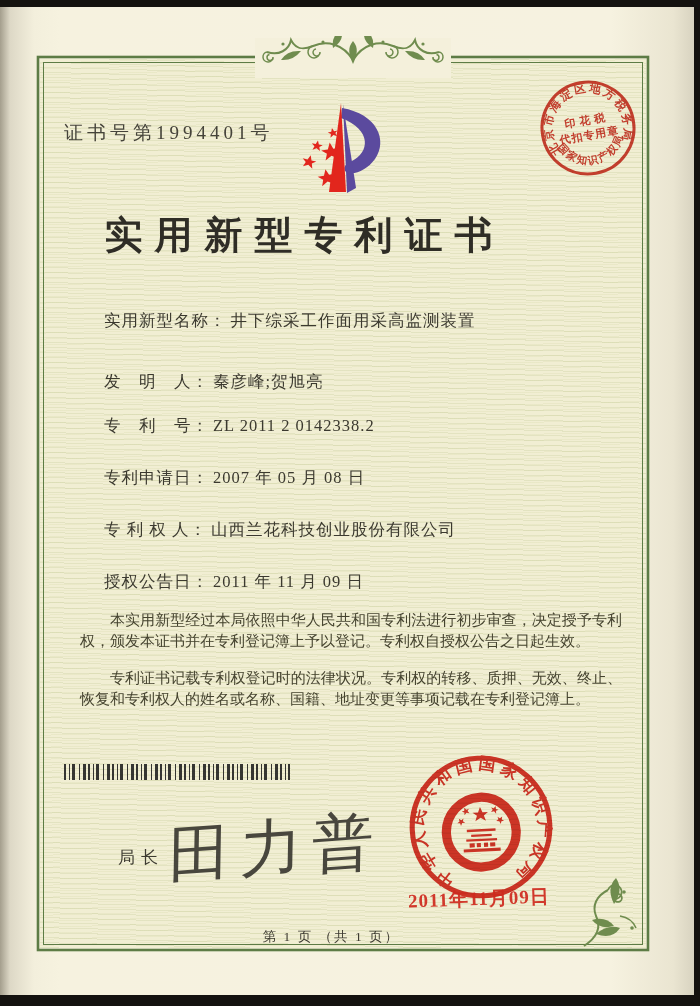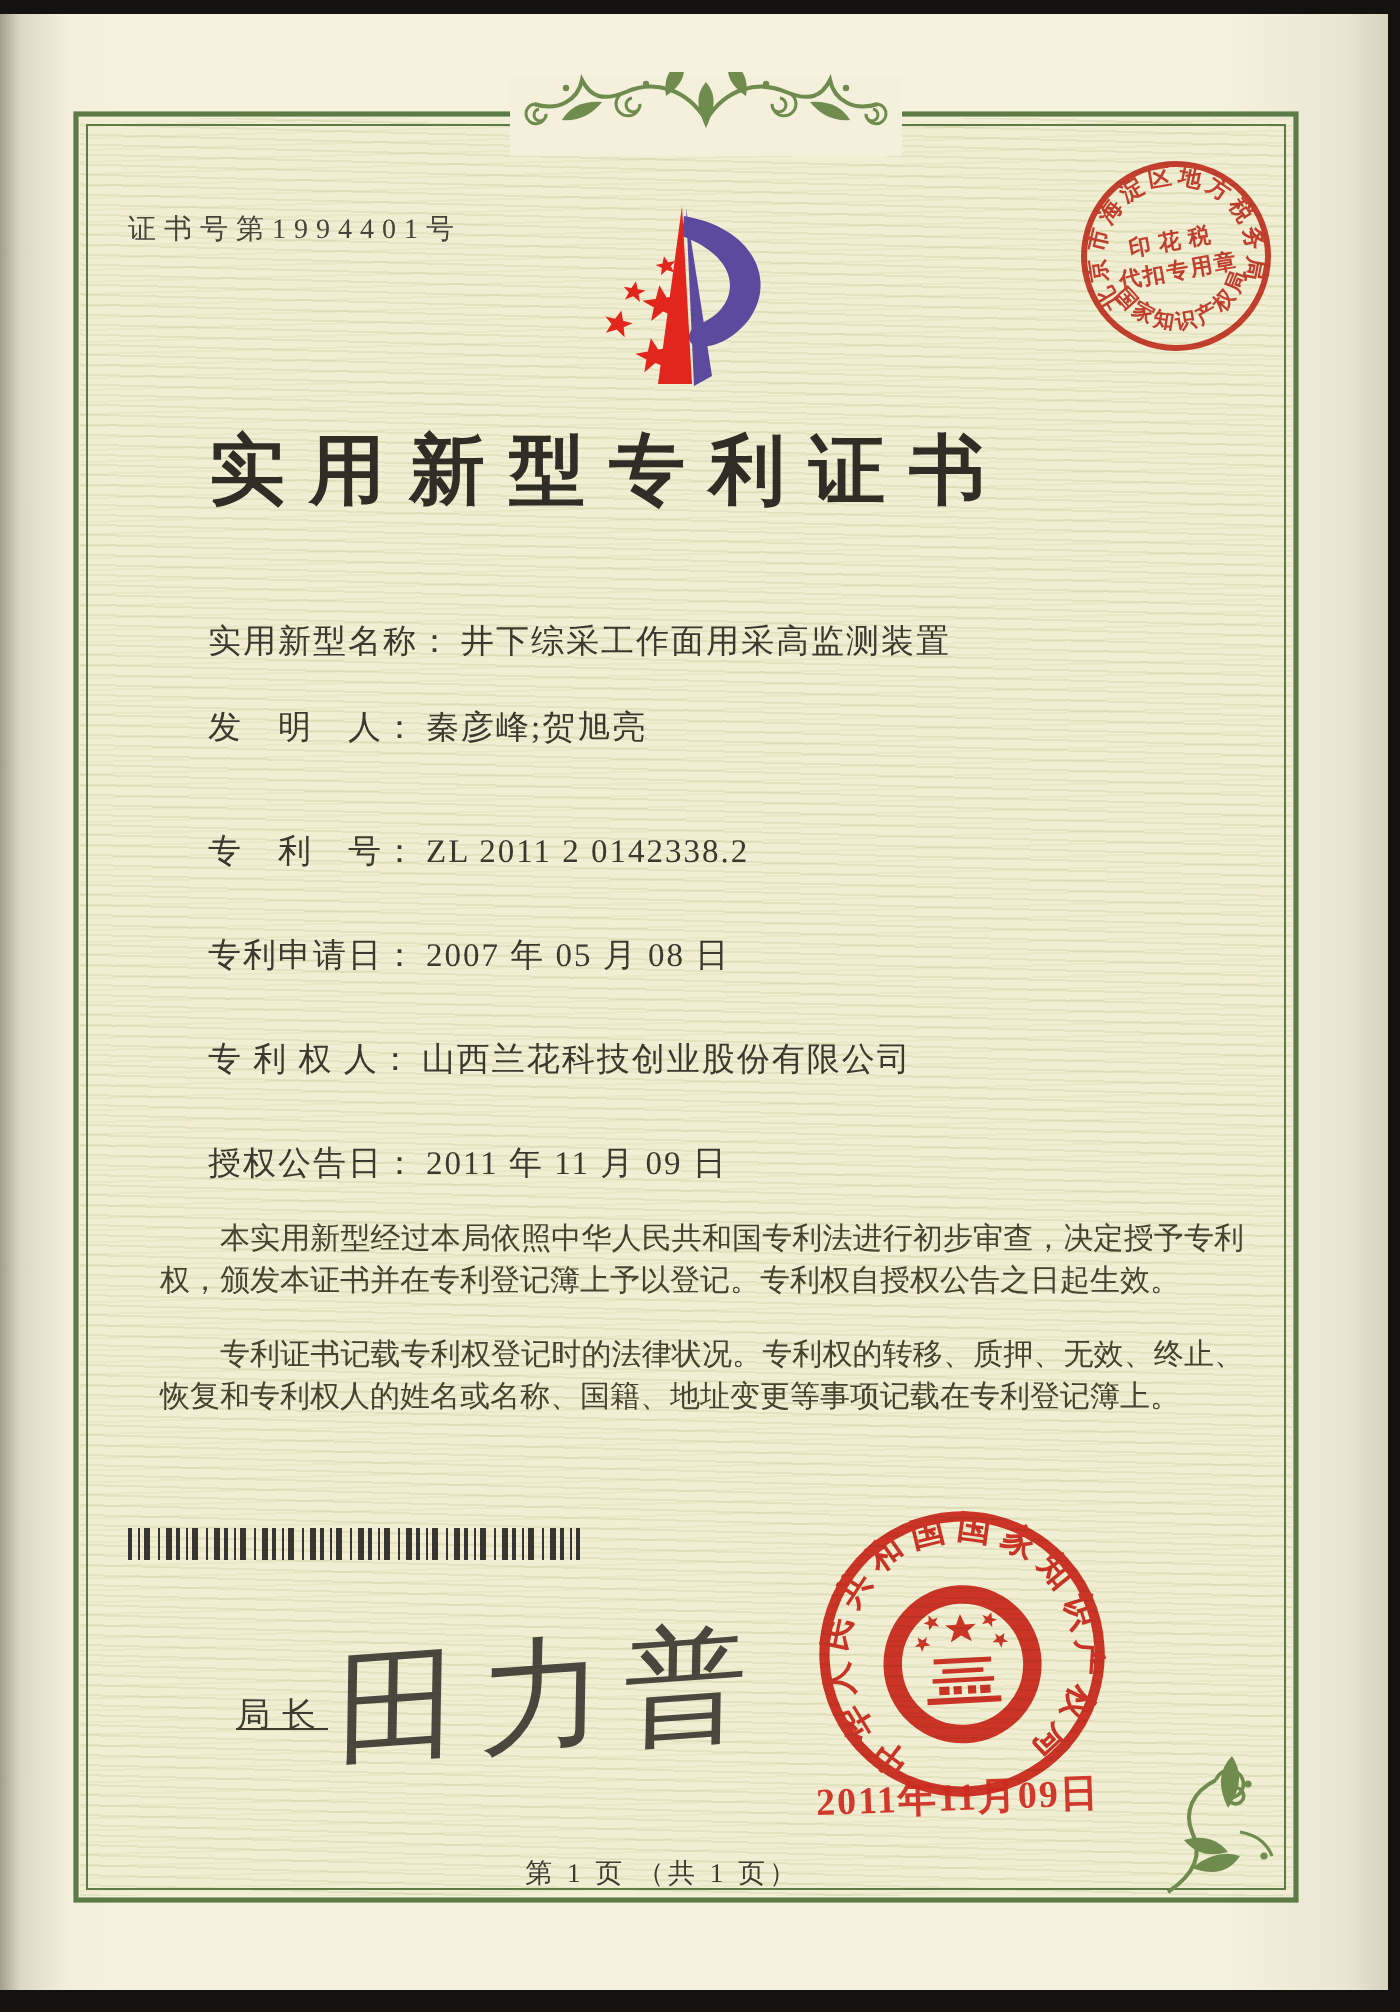--- a/index.html
+++ b/index.html
@@ -12,42 +12,42 @@
     background:linear-gradient(90deg,#a49e8d 0,#ddd8c6 10px,#f3efdc 34px,#f6f2df 60px,#f6f2e0 88%,#eae5d1 97%,#d8d3c0 100%);
   }
   .frame-bg{
     position:absolute;left:40px;top:59px;width:606px;height:889px;
     background-color:#f1eed3;
     background-image:
       repeating-linear-gradient(1.5deg, rgba(140,160,80,.14) 0 1px, rgba(0,0,0,0) 1px 5px),
       repeating-linear-gradient(-1.5deg, rgba(170,180,100,.10) 0 1px, rgba(0,0,0,0) 1px 6px);
   }
   .frame-svg{position:absolute;left:36px;top:36px;width:616px;height:930px;}
-  .cert-no{position:absolute;left:64px;top:106px;font-size:14px;letter-spacing:4px;color:#45433a;}
+  .cert-no{position:absolute;left:64px;top:120px;font-size:19px;letter-spacing:4px;color:#45433a;}
   .logo{position:absolute;left:283px;top:100px;width:116px;height:98px;}
   .tax-stamp{position:absolute;left:536px;top:76px;width:104px;height:104px;transform:rotate(-10deg);opacity:.92;mix-blend-mode:multiply;}
   .title{
     position:absolute;left:43px;top:210px;width:523px;text-align:center;
     font-size:38px;font-weight:bold;letter-spacing:12px;color:#2f2d26;
   }
   .fields{position:absolute;left:64px;top:302px;width:575px;}
   .field-row{position:absolute;left:0;font-size:16.5px;letter-spacing:1px;color:#3b392f;white-space:nowrap;margin-left:40px;}
   .field-label{margin-right:4px;}
   .body-text{position:absolute;left:64px;top:594px;width:574px;font-size:15px;line-height:21px;color:#45432f;text-align:justify;}
   .body-text p{margin:16px;text-indent:2em;}
   .barcode{
     position:absolute;left:64px;top:764px;width:226px;height:16px;opacity:.88;
     background-image:repeating-linear-gradient(90deg,
       #1d1d1d 0 2px, rgba(0,0,0,0) 2px 5px,
       #1d1d1d 5px 6px, rgba(0,0,0,0) 6px 8px,
       #1d1d1d 8px 11px, rgba(0,0,0,0) 11px 15px,
       #1d1d1d 15px 16px, rgba(0,0,0,0) 16px 19px,
       #1d1d1d 19px 22px, rgba(0,0,0,0) 22px 24px);
   }
-  .director-label{position:absolute;left:118px;top:846px;font-size:17px;letter-spacing:6px;color:#3d3b31;text-decoration:underline;}
+  .director-label{position:absolute;left:118px;top:846px;font-size:17px;letter-spacing:6px;color:#3d3b31;}
   .signature{
     position:absolute;left:168px;top:806px;font-size:62px;letter-spacing:10px;color:#32302a;
     transform:rotate(-5deg) skew(-6deg,1deg);font-weight:500;opacity:.88;white-space:nowrap;
   }
   .main-seal{position:absolute;left:404px;top:750px;width:154px;height:154px;transform:rotate(-3deg);opacity:.93;mix-blend-mode:multiply;}
   .seal-date{
     position:absolute;left:408px;top:886px;font-size:19px;font-weight:bold;letter-spacing:1px;
     color:#cf2a1e;transform:rotate(-2deg);opacity:.92;white-space:nowrap;
   }
   .page-footer{position:absolute;left:240px;top:928px;width:160px;text-align:right;font-size:13.5px;letter-spacing:2px;color:#3d3b31;}
@@ -136,21 +136,21 @@
     <text x="52" y="48" text-anchor="middle" fill="#cc3326" font-size="11" font-weight="bold" style="letter-spacing:4px">印花税</text>
     <text x="52" y="63" text-anchor="middle" fill="#cc3326" font-size="11" font-weight="bold" style="letter-spacing:1px">代扣专用章</text>
   </svg>
 
   <div class="title">实用新型专利证书</div>
 
   <div class="fields">
     <div class="field-row" style="top:8px">
       <span class="field-label">实用新型名称：</span><span class="field-value">井下综采工作面用采高监测装置</span>
     </div>
-    <div class="field-row" style="top:51px">
+    <div class="field-row" style="top:69px">
       <span class="field-label">发　明　人：</span><span class="field-value">秦彦峰;贺旭亮</span>
     </div>
     <div class="field-row" style="top:113px">
       <span class="field-label">专　利　号：</span><span class="field-value">ZL 2011 2 0142338.2</span>
     </div>
     <div class="field-row" style="top:165px">
       <span class="field-label">专利申请日：</span><span class="field-value">2007 年 05 月 08 日</span>
     </div>
     <div class="field-row" style="top:217px">
       <span class="field-label">专 利 权 人：</span><span class="field-value">山西兰花科技创业股份有限公司</span>

